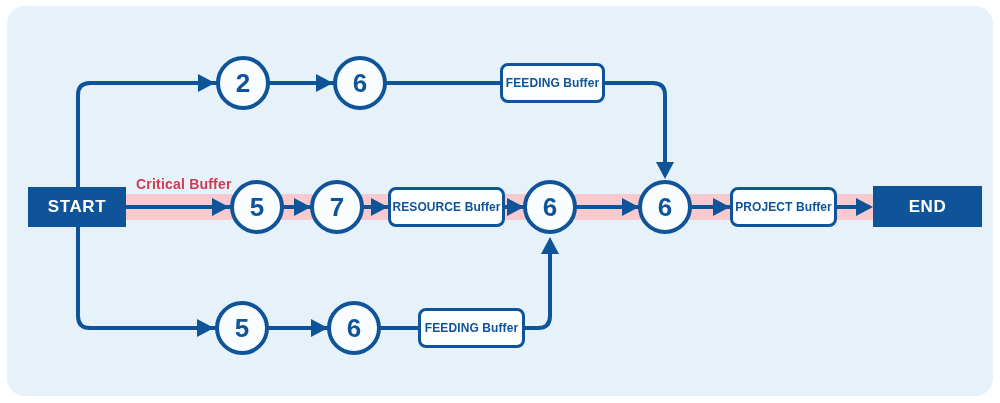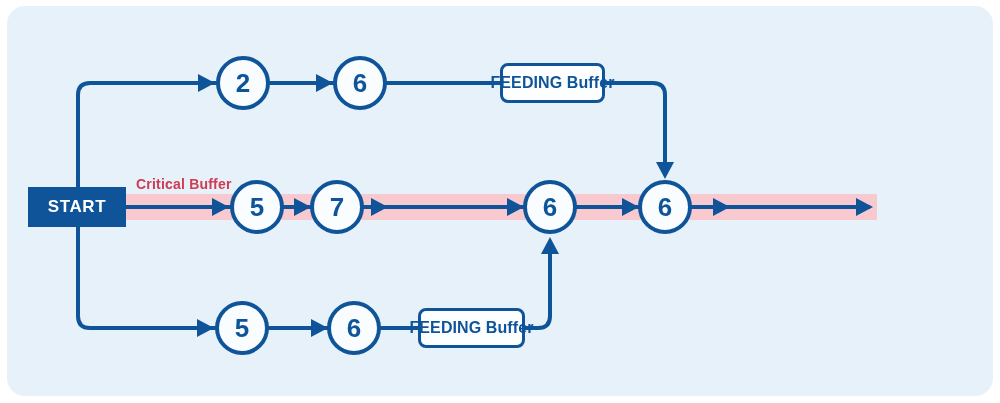--- a/index.html
+++ b/index.html
@@ -34,21 +34,21 @@
   .terminal.end{left:873px;top:186px;width:109px;height:41px;}
   .task{
     position:absolute;width:54px;height:54px;box-sizing:border-box;
     background:#fafdff;border:4px solid #0f5499;border-radius:50%;
     color:#0f5499;font-size:26px;font-weight:bold;
     display:flex;align-items:center;justify-content:center;
   }
   .buffer{
     position:absolute;height:40px;box-sizing:border-box;
     background:#fdfeff;border:3px solid #0f5499;border-radius:8px;
-    color:#0f5499;font-size:16px;font-weight:bold;letter-spacing:.1px;
+    color:#0f5499;font-size:12px;font-weight:bold;letter-spacing:.1px;
     display:flex;align-items:center;justify-content:center;
     white-space:nowrap;
   }
   .edge{stroke:#0f5499;stroke-width:4;fill:none;}
   .head{fill:#0f5499;stroke:none;}
 </style>
 </head>
 <body>
 
 <div class="frame">
@@ -79,26 +79,29 @@
     <polygon class="head" points="730,207 713,198 713,216"></polygon>
     <polygon class="head" points="873,207 856,198 856,216"></polygon>
     <polygon class="head" points="214,328 197,319 197,337"></polygon>
     <polygon class="head" points="328,328 311,319 311,337"></polygon>
     <polygon class="head" points="550,237 541,254 559,254"></polygon>
   </svg>
 
   <div class="cc-label">Critical Buffer</div>
 
   <div class="terminal start">START</div>
+  <div class="terminal end">END</div>
 
   <div class="task" style="left:216px;top:56px;">2</div>
   <div class="task" style="left:333px;top:56px;">6</div>
   <div class="buffer" style="left:500px;top:63px;width:105px;">FEEDING Buffer</div>
 
   <div class="task" style="left:230px;top:180px;">5</div>
   <div class="task" style="left:310px;top:180px;">7</div>
+  <div class="buffer" style="left:388px;top:187px;width:117px;">RESOURCE Buffer</div>
   <div class="task" style="left:523px;top:180px;">6</div>
   <div class="task" style="left:638px;top:180px;">6</div>
+  <div class="buffer" style="left:730px;top:187px;width:107px;">PROJECT Buffer</div>
 
   <div class="task" style="left:215px;top:301px;">5</div>
   <div class="task" style="left:327px;top:301px;">6</div>
   <div class="buffer" style="left:418px;top:308px;width:107px;">FEEDING Buffer</div>
 </div>
 
 </body></html>

